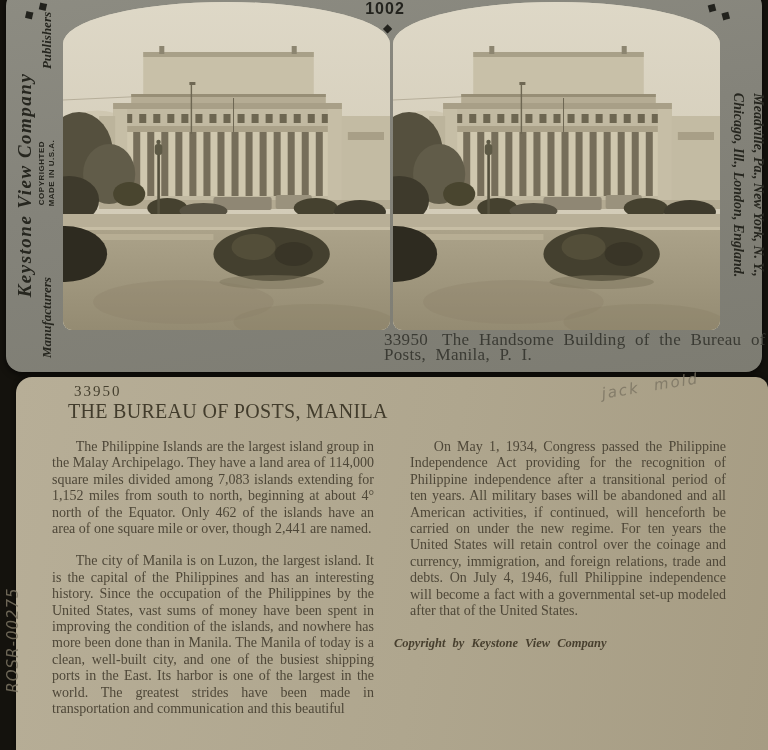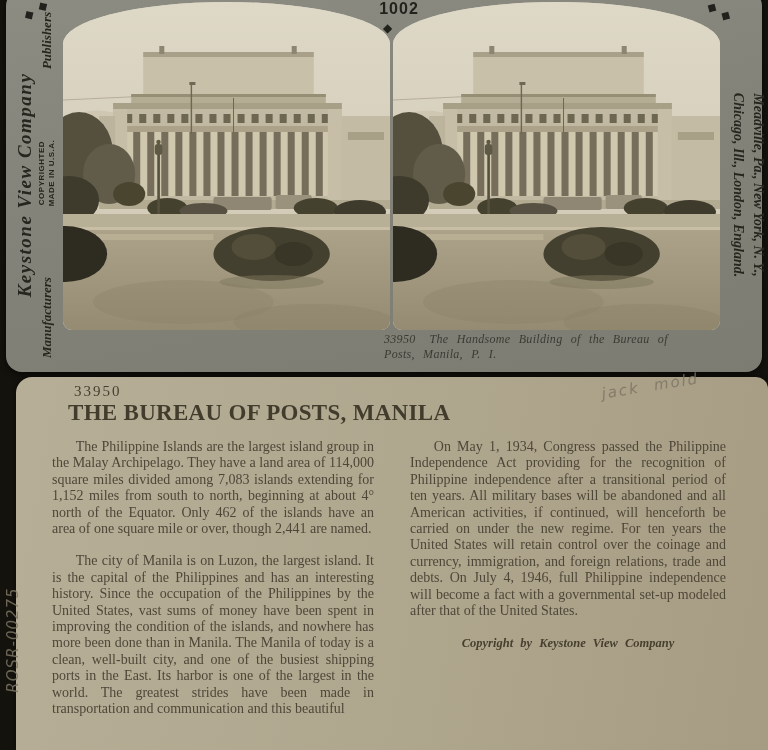--- a/index.html
+++ b/index.html
@@ -11,21 +11,21 @@
   .scene{position:absolute;inset:0;}
 
   
   .card-front{
     position:absolute;left:6px;top:-10px;width:756px;height:382px;
     border-radius:16px;
     background:linear-gradient(170deg,#8d8c82 0%,#84837a 45%,#7d7c72 100%);
     box-shadow:0 2px 6px rgba(0,0,0,.6);
   }
   .top-number{
-    position:absolute;left:343px;top:10px;width:100px;text-align:center;
+    position:absolute;left:329px;top:10px;width:100px;text-align:center;
     font-family:"Liberation Sans", sans-serif;font-weight:bold;font-size:16px;
     letter-spacing:1px;color:#23231e;
   }
   .diamond{color:#22221d;position:absolute;font-size:12px;line-height:1;}
   .diamond-center{left:377px;top:32px;}
   .diamonds-tl{left:16px;top:12px;transform:rotate(-32deg);font-size:13px;letter-spacing:6px;}
   .diamonds-tr{left:700px;top:16px;transform:rotate(30deg);font-size:13px;letter-spacing:6px;}
 
   
   .left-edge{
@@ -61,54 +61,53 @@
     position:absolute;top:12px;width:327px;height:328px;overflow:hidden;
     border-radius:164px 164px 9px 9px / 42px 42px 9px 9px;
     background:#d6d0bf;
   }
   .photo.pleft{left:57px;}
   .photo.pright{left:387px;}
   .photo svg{display:block;width:100%;height:100%;}
 
   .caption{
     position:absolute;left:378px;top:342px;width:348px;
-    color:#3b3b34;font-size:12px;line-height:15px;word-spacing:5px;
+    color:#3b3b34;font-size:17px;line-height:15px;word-spacing:5px;
     letter-spacing:.3px;
-    font-style:italic;
   }
   .caption .cap1{white-space:nowrap;}
   .caption .capnum{margin-right:14px;}
   .caption .cap2{text-align:left;}
 
   
   .card-back{
     position:absolute;left:16px;top:377px;width:752px;height:373px;
     border-radius:16px 12px 0 0;
     background:linear-gradient(100deg,#b7ae97 0%,#afa68e 55%,#a69c83 100%);
     box-shadow:0 -1px 4px rgba(0,0,0,.5);
     color:#4d4637;
   }
   .back-number{
     position:absolute;left:58px;top:6px;font-size:15px;letter-spacing:2px;color:#46402f;
   }
   .back-title{
     position:absolute;left:52px;top:23px;width:340px;
-    font-weight:bold;font-size:23px;letter-spacing:.3px;color:#423c2c;
+    font-weight:normal;font-size:20px;letter-spacing:.3px;color:#423c2c;
     white-space:nowrap;
   }
   .colL,.colR{
     position:absolute;top:46px;
     font-size:14px;line-height:16.4px;text-align:justify;color:#4e4738;
   }
   .colL{left:20px;width:354px;}
   .colR{left:378px;width:348px;}
   .colL p,.colR p{margin:16px;}
   p.indent{text-indent:1.7em;}
   .copyright{
-    text-align:center;
+    text-align:left;
     font-style:italic;font-weight:bold;font-size:12.5px;word-spacing:4px;
     color:#473f2e;
   }
   
   .hand{
     font-family:"DejaVu Sans", sans-serif;font-style:italic;
     color:rgba(125,118,100,.85);
   }
   .hand-tr{
     position:absolute;left:585px;top:0px;font-size:15px;

